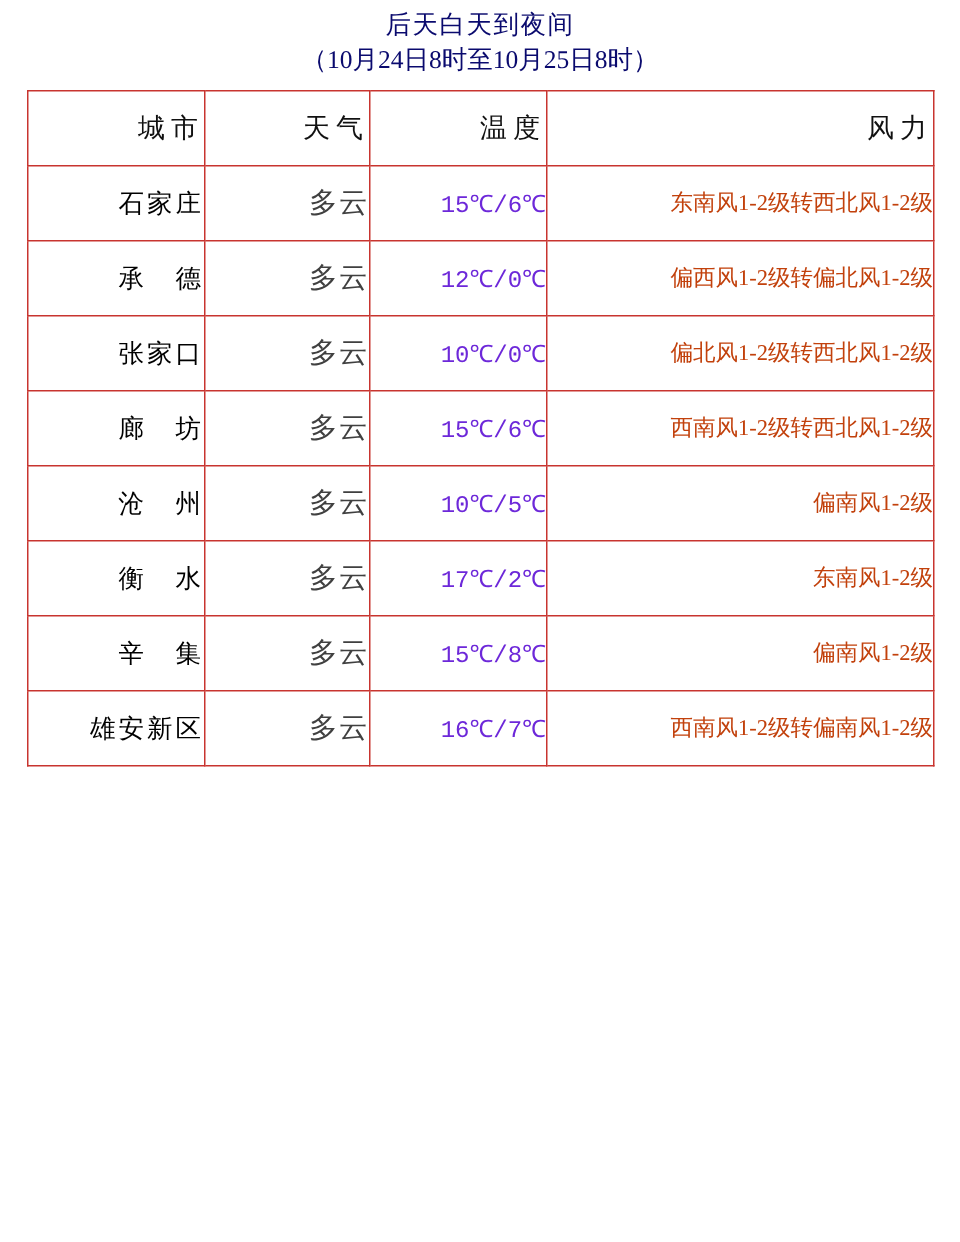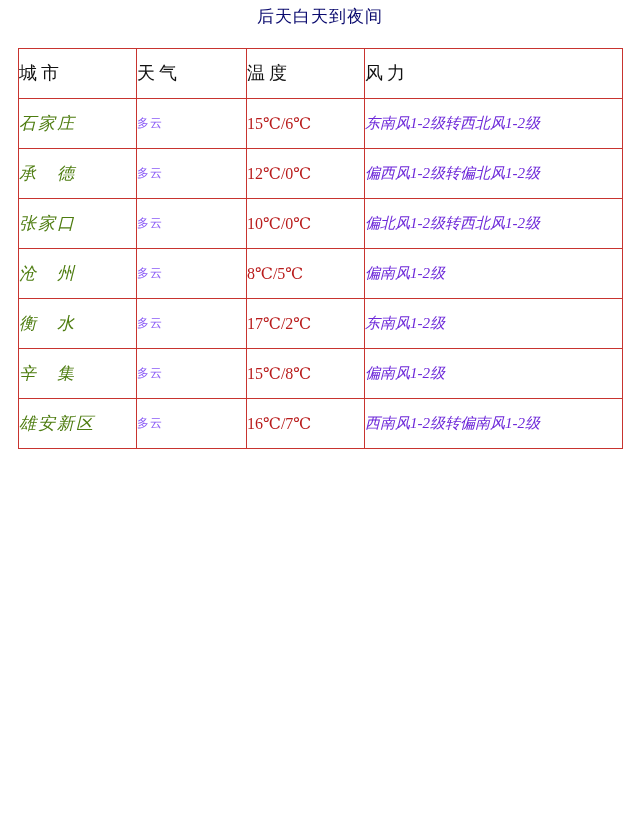--- a/index.html
+++ b/index.html
@@ -19,86 +19,86 @@
     height: 828px;
     box-sizing: border-box;
     padding: 6px 18px 0 18px;
     display: flex;
     flex-direction: column;
   }
   .title-block {
     text-align: center;
     color: #0a0a6e;
     line-height: 1.35;
-    margin-bottom: 19px;
+    margin-bottom: 8px;
   }
   .title-line1 {
     font-size: 17px;
     letter-spacing: 1px;
   }
   .title-line2 {
     font-size: 17px;
     letter-spacing: 0px;
   }
   table.fc {
     border-collapse: collapse;
     width: 604px;
     table-layout: fixed;
     margin: 0 auto;
   }
   table.fc td, table.fc th {
     border: 1px solid #c8342f;
-    text-align: left;
+    text-align: right;
     vertical-align: middle;
     padding: 0;
     height: 49px;
     font-weight: normal;
   }
   .col-city   { width: 118px; }
   .col-wx     { width: 110px; }
   .col-temp   { width: 118px; }
   .col-wind   { width: 258px; }
 
   thead td {
     font-size: 18px;
     color: #111111;
     letter-spacing: 4px;
     height: 44px;
   }
   .city {
     font-size: 17px;
-    color: #4d7c0f;
+    color: #000000;
     letter-spacing: 2px;
-    font-style: italic;
   }
   .wx {
-    font-size: 12px;
-    color: #8b5cf6;
+    font-size: 19px;
+    color: #404040;
     letter-spacing: 1px;
   }
   .temp {
     font-size: 16px;
-    color: #b91c1c;
+    color: #6d28d9;
     font-weight: bold;
     letter-spacing: 0px;
+    font-family: Liberation Mono, monospace;
   }
   .wind {
     font-size: 15px;
-    color: #6d28d9;
+    color: #c2410c;
     letter-spacing: 0px;
-    font-style: italic;
   }
 </style>
 </head>
 <body>
 
 <div class="page">
 
   <div class="title-block">
     <div class="title-line1">后天白天到夜间</div>
+    <div class="title-line2">（10月24日8时至10月25日8时）</div>
   </div>
 
   <table class="fc">
     <colgroup>
       <col class="col-city">
       <col class="col-wx">
       <col class="col-temp">
       <col class="col-wind">
     </colgroup>
     <thead>
@@ -122,23 +122,29 @@
         <td class="temp">12℃/0℃</td>
         <td class="wind">偏西风1-2级转偏北风1-2级</td>
       </tr>
       <tr>
         <td class="city">张家口</td>
         <td class="wx">多云</td>
         <td class="temp">10℃/0℃</td>
         <td class="wind">偏北风1-2级转西北风1-2级</td>
       </tr>
       <tr>
+        <td class="city">廊　坊</td>
+        <td class="wx">多云</td>
+        <td class="temp">15℃/6℃</td>
+        <td class="wind">西南风1-2级转西北风1-2级</td>
+      </tr>
+      <tr>
         <td class="city">沧　州</td>
         <td class="wx">多云</td>
-        <td class="temp">8℃/5℃</td>
+        <td class="temp">10℃/5℃</td>
         <td class="wind">偏南风1-2级</td>
       </tr>
       <tr>
         <td class="city">衡　水</td>
         <td class="wx">多云</td>
         <td class="temp">17℃/2℃</td>
         <td class="wind">东南风1-2级</td>
       </tr>
       <tr>
         <td class="city">辛　集</td>

